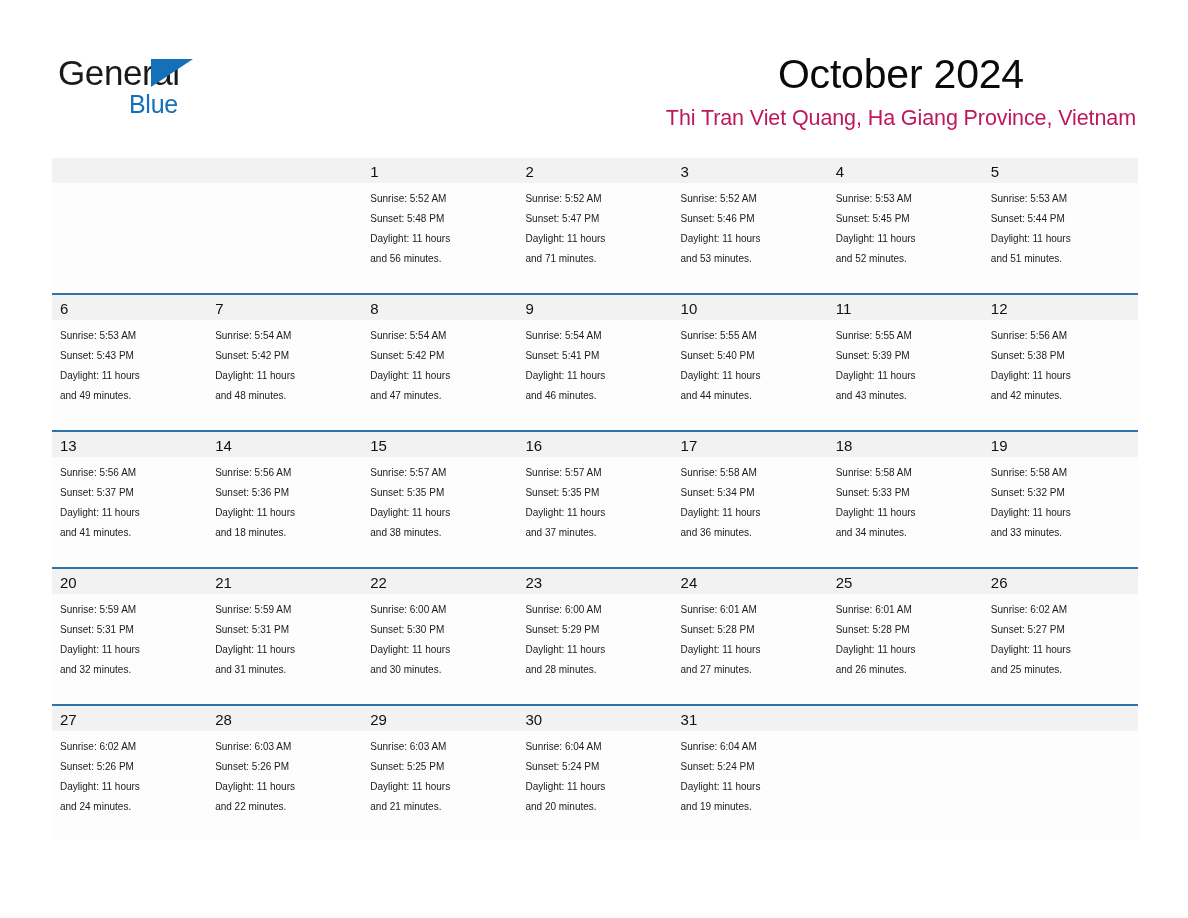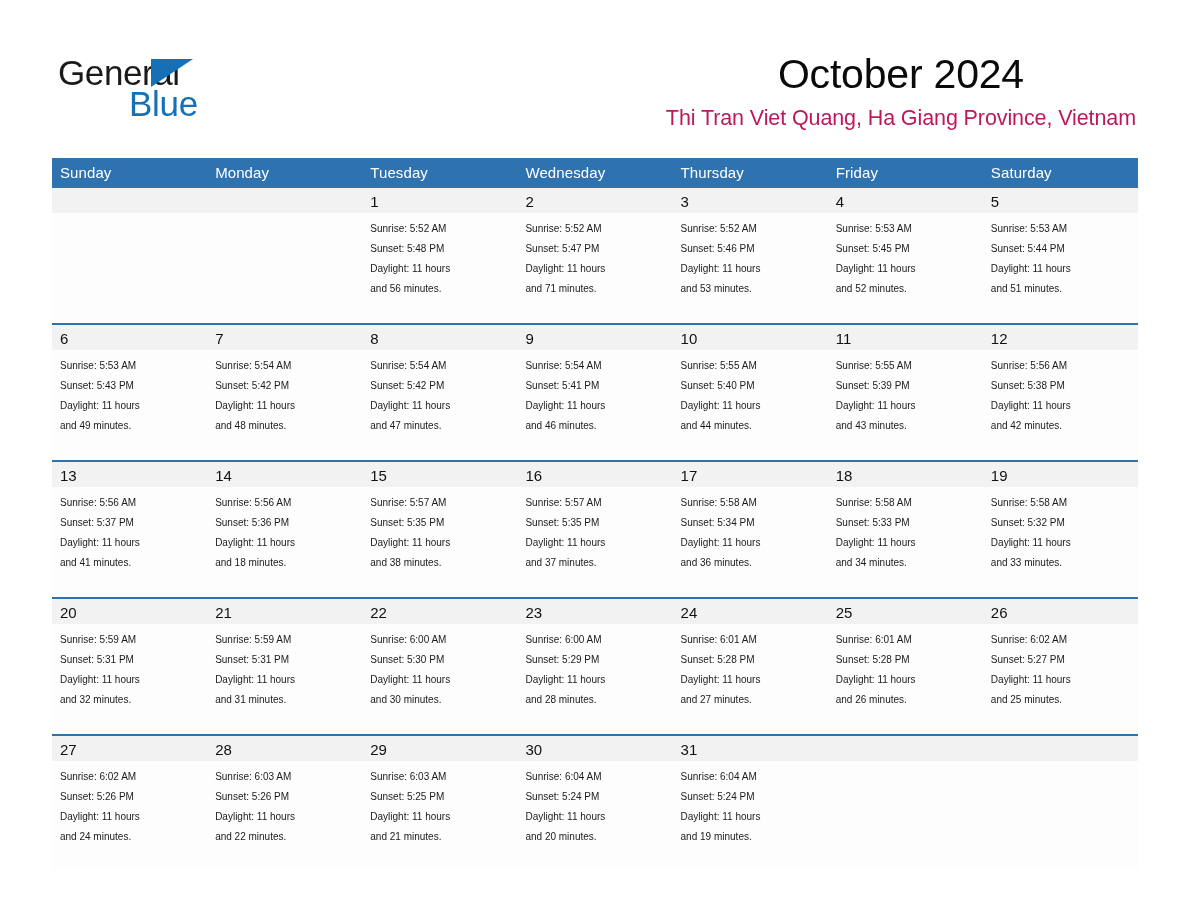--- a/index.html
+++ b/index.html
@@ -55,21 +55,21 @@
     top: 5px;
     width: 0;
     height: 0;
     border-left: 42px solid #1570b8;
     border-bottom: 28px solid transparent;
   }
   .brand-blue {
     position: absolute;
     left: 71px;
     top: 31px;
-    font-size: 35px;
+    font-size: 25px;
     line-height: 38px;
     letter-spacing: -0.3px;
     color: #1570b8;
     font-family: "Liberation Sans", sans-serif;
     font-weight: 400;
   }
 
   .title-block {
     position: absolute;
     right: 52px;
@@ -184,29 +184,20 @@
     </div>
 
     <div class="title-block">
       <div class="month-title">October 2024</div>
       <div class="location-title">Thi Tran Viet Quang, Ha Giang Province, Vietnam</div>
     </div>
 
   </div>
 
   <div class="calendar">
-    <div class="weekday-header" id="weekday-header">
-        <div class="weekday-cell">Sunday</div>
-        <div class="weekday-cell">Monday</div>
-        <div class="weekday-cell">Tuesday</div>
-        <div class="weekday-cell">Wednesday</div>
-        <div class="weekday-cell">Thursday</div>
-        <div class="weekday-cell">Friday</div>
-        <div class="weekday-cell">Saturday</div>
-      </div>
     <div id="weeks-container">
         <div class="week-row">
           <div class="daynum-strip">
             <div class="daynum-cell"></div>
             <div class="daynum-cell"></div>
             <div class="daynum-cell">1</div>
             <div class="daynum-cell">2</div>
             <div class="daynum-cell">3</div>
             <div class="daynum-cell">4</div>
             <div class="daynum-cell">5</div>

